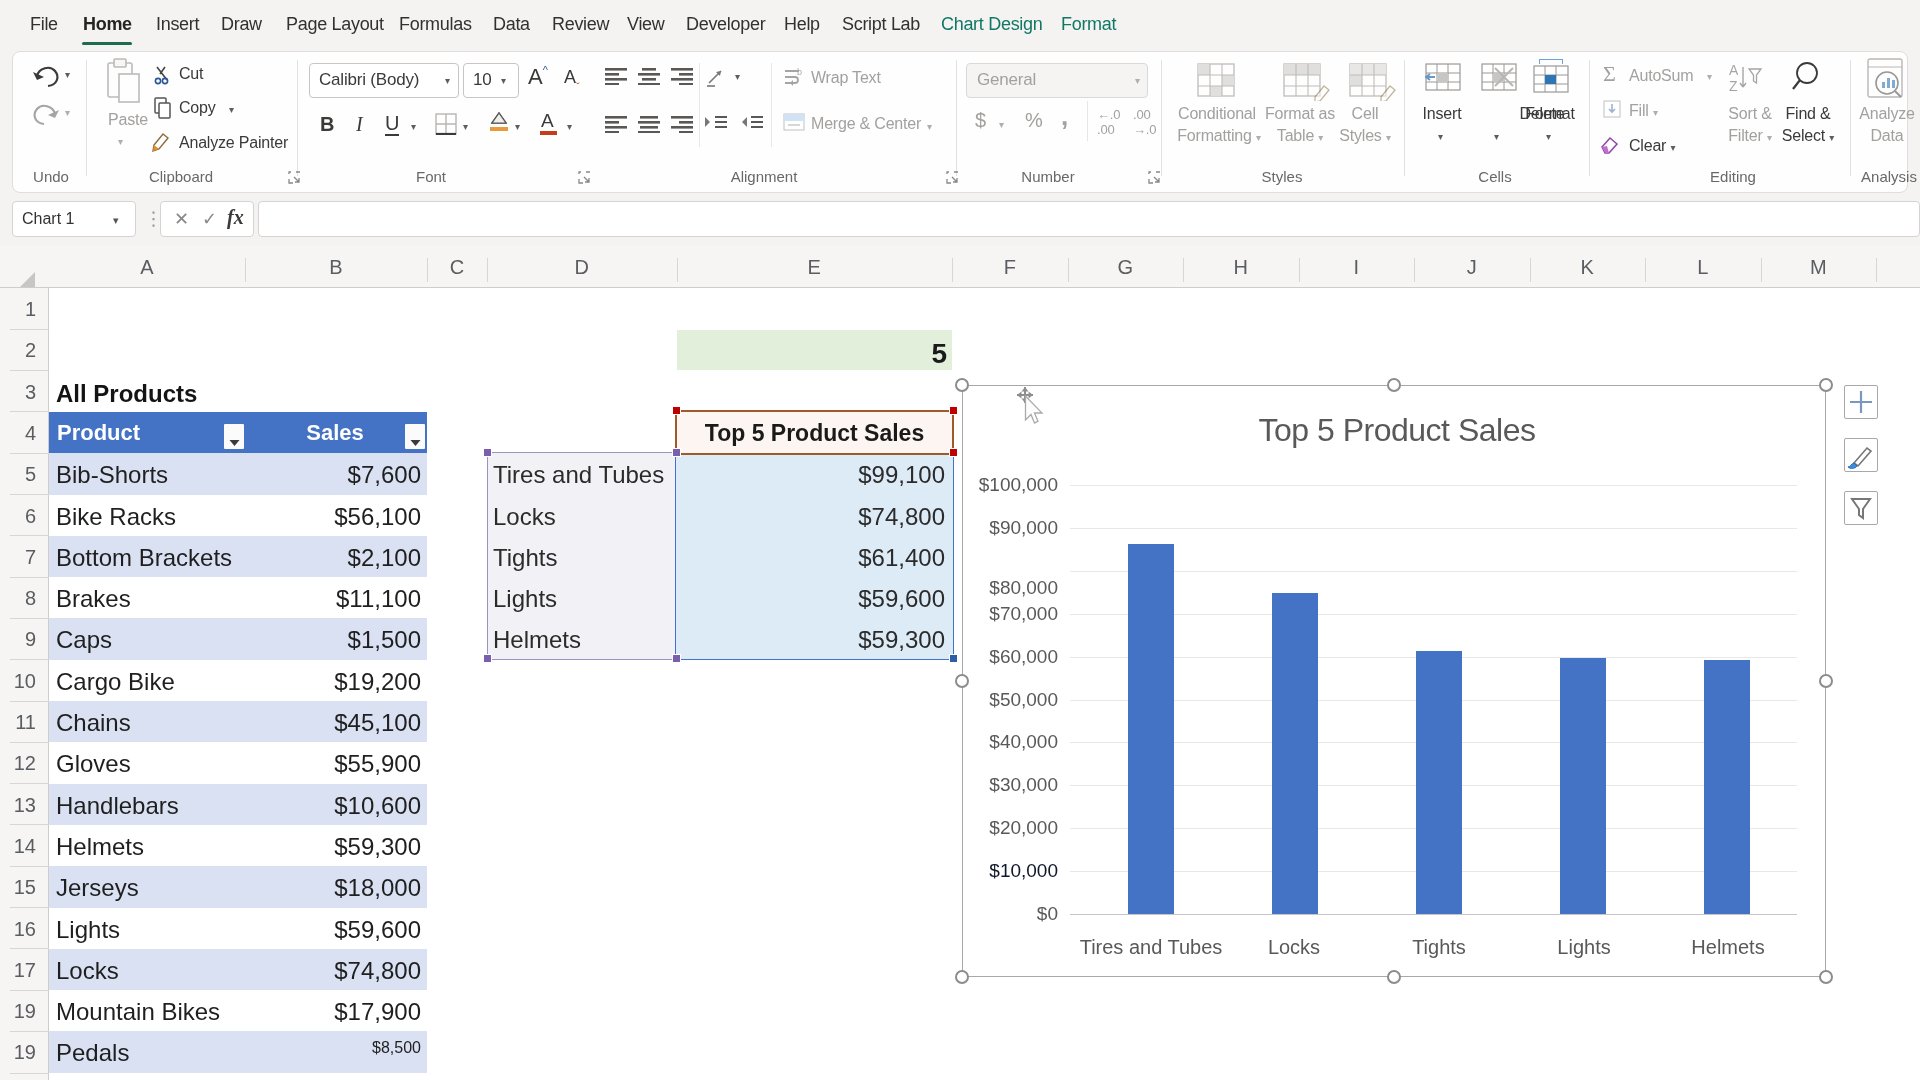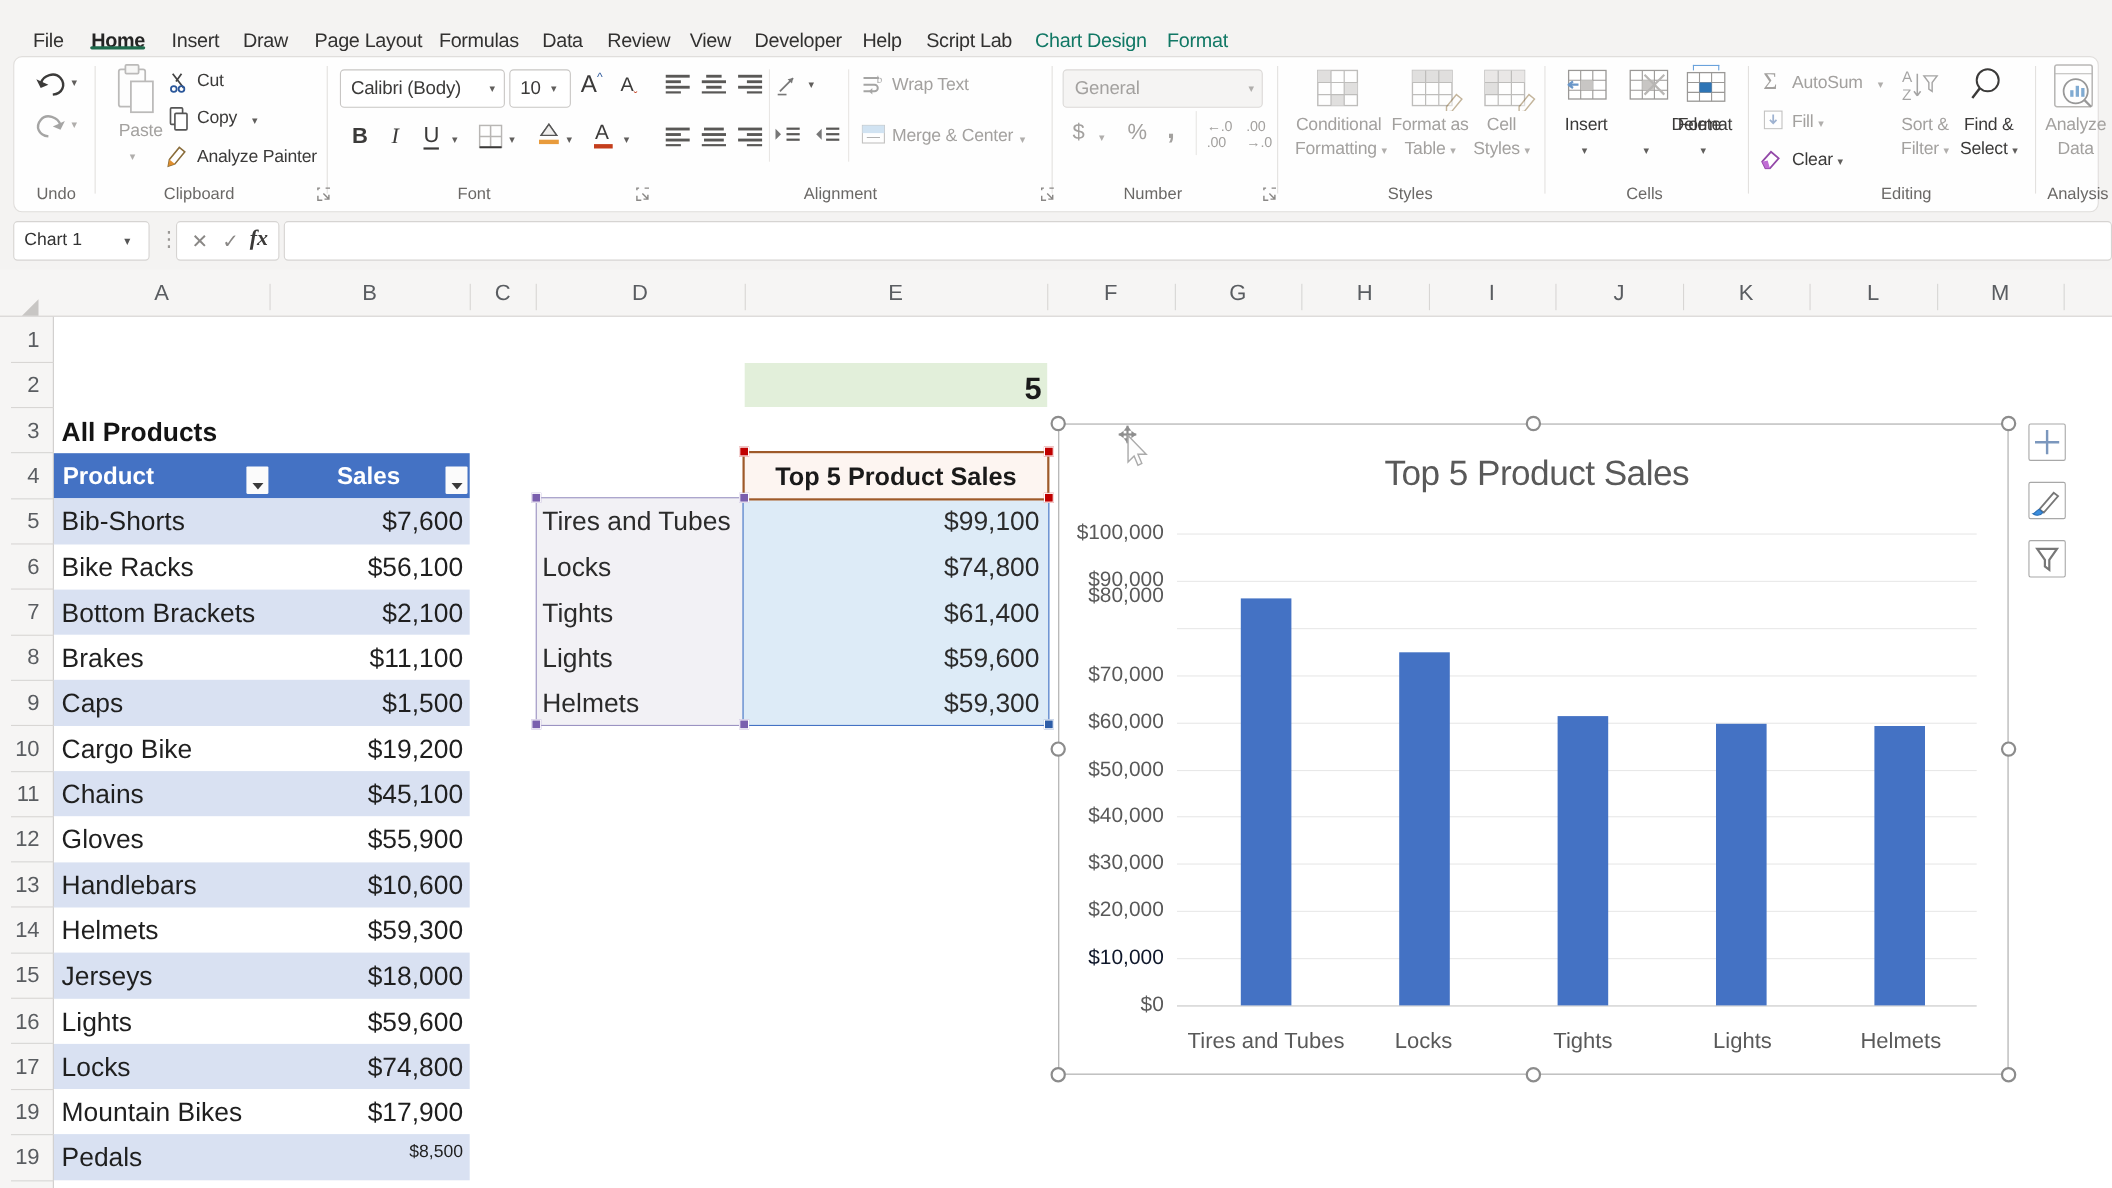--- a/index.html
+++ b/index.html
@@ -1,20 +1,20 @@
 <!DOCTYPE html>
 <html><head>
 <meta charset="utf-8">
 <style>
 * { margin:0; padding:0; box-sizing:border-box; }
 html,body { width:1920px; height:1080px; overflow:hidden; }
 body { font-family:"Liberation Sans", sans-serif; background:#f4f3f2; position:relative; }
 .abs { position:absolute; }
 #tabs { left:0; top:0; width:1920px; height:47px; background:#f4f3f2; }
-.tab { position:absolute; top:13px; height:47px; line-height:49px; font-size:18px; letter-spacing:-0.3px; color:#323130; white-space:nowrap; }
+.tab { position:absolute; top:0; height:47px; line-height:49px; font-size:18px; letter-spacing:-0.3px; color:#323130; white-space:nowrap; }
 .tab.ctx { color:#117865; }
 .tab.sel { color:#242424; font-weight:bold; }
 #homeline { position:absolute; left:82px; top:42px; width:50px; height:3px; background:#1f6b4d; border-radius:2px; }
 #ribbon { left:12px; top:51px; width:1896px; height:142px; background:#fefefe; border:1px solid #e0dedc; border-radius:8px; }
 .rsep { position:absolute; top:8px; width:1px; height:116px; background:#e3e1df; }
 .ssep { position:absolute; width:1px; background:#e8e6e4; }
 .glabel { position:absolute; top:116px; font-size:15px; color:#6a6866; transform:translateX(-50%); white-space:nowrap; }
 .rtext { position:absolute; font-size:16px; color:#3b3a39; white-space:nowrap; letter-spacing:-0.2px; }
 .gray  { color:#a3a19f !important; }
 .chev { position:absolute; font-size:10px; color:#605e5c; }
@@ -605,21 +605,21 @@
     <div style="left: 941px; top: 774.3px; width: 117px; text-align: right; font-size: 19px; color: rgb(89, 89, 89); position: absolute;">$30,000</div>
     <div style="left: 1070px; top: 742.4px; width: 727px; height: 1px; background: rgb(232, 232, 232); position: absolute;"></div>
     <div style="left: 941px; top: 731.4px; width: 117px; text-align: right; font-size: 19px; color: rgb(89, 89, 89); position: absolute;">$40,000</div>
     <div style="left: 1070px; top: 699.5px; width: 727px; height: 1px; background: rgb(232, 232, 232); position: absolute;"></div>
     <div style="left: 941px; top: 688.5px; width: 117px; text-align: right; font-size: 19px; color: rgb(89, 89, 89); position: absolute;">$50,000</div>
     <div style="left: 1070px; top: 656.6px; width: 727px; height: 1px; background: rgb(232, 232, 232); position: absolute;"></div>
     <div style="left: 941px; top: 645.6px; width: 117px; text-align: right; font-size: 19px; color: rgb(89, 89, 89); position: absolute;">$60,000</div>
     <div style="left: 1070px; top: 613.7px; width: 727px; height: 1px; background: rgb(232, 232, 232); position: absolute;"></div>
     <div style="left: 941px; top: 602.7px; width: 117px; text-align: right; font-size: 19px; color: rgb(89, 89, 89); position: absolute;">$70,000</div>
     <div style="left: 1070px; top: 570.8px; width: 727px; height: 1px; background: rgb(232, 232, 232); position: absolute;"></div>
-    <div style="left: 941px; top: 531px; width: 117px; text-align: right; font-size: 19px; color: rgb(89, 89, 89); position: absolute;">$80,000</div>
+    <div style="left: 941px; top: 577px; width: 117px; text-align: right; font-size: 19px; color: rgb(89, 89, 89); position: absolute;">$80,000</div>
     <div style="left: 1070px; top: 527.9px; width: 727px; height: 1px; background: rgb(232, 232, 232); position: absolute;"></div>
     <div style="left: 941px; top: 516.9px; width: 117px; text-align: right; font-size: 19px; color: rgb(89, 89, 89); position: absolute;">$90,000</div>
     <div style="left: 1070px; top: 485px; width: 727px; height: 1px; background: rgb(232, 232, 232); position: absolute;"></div>
     <div style="left: 941px; top: 474px; width: 117px; text-align: right; font-size: 19px; color: rgb(89, 89, 89); position: absolute;">$100,000</div>
     <div style="left: 1128px; top: 544.202px; width: 46px; height: 369.798px; background: rgb(68, 114, 196); position: absolute;"></div>
     <div style="left: 1272px; top: 593.108px; width: 46px; height: 320.892px; background: rgb(68, 114, 196); position: absolute;"></div>
     <div style="left: 1416px; top: 650.594px; width: 46px; height: 263.406px; background: rgb(68, 114, 196); position: absolute;"></div>
     <div style="left: 1560px; top: 658.316px; width: 46px; height: 255.684px; background: rgb(68, 114, 196); position: absolute;"></div>
     <div style="left: 1704px; top: 659.603px; width: 46px; height: 254.397px; background: rgb(68, 114, 196); position: absolute;"></div>
     <div style="left: 1061px; top: 936px; width: 180px; text-align: center; font-size: 20px; color: rgb(89, 89, 89); position: absolute;">Tires and Tubes</div>

